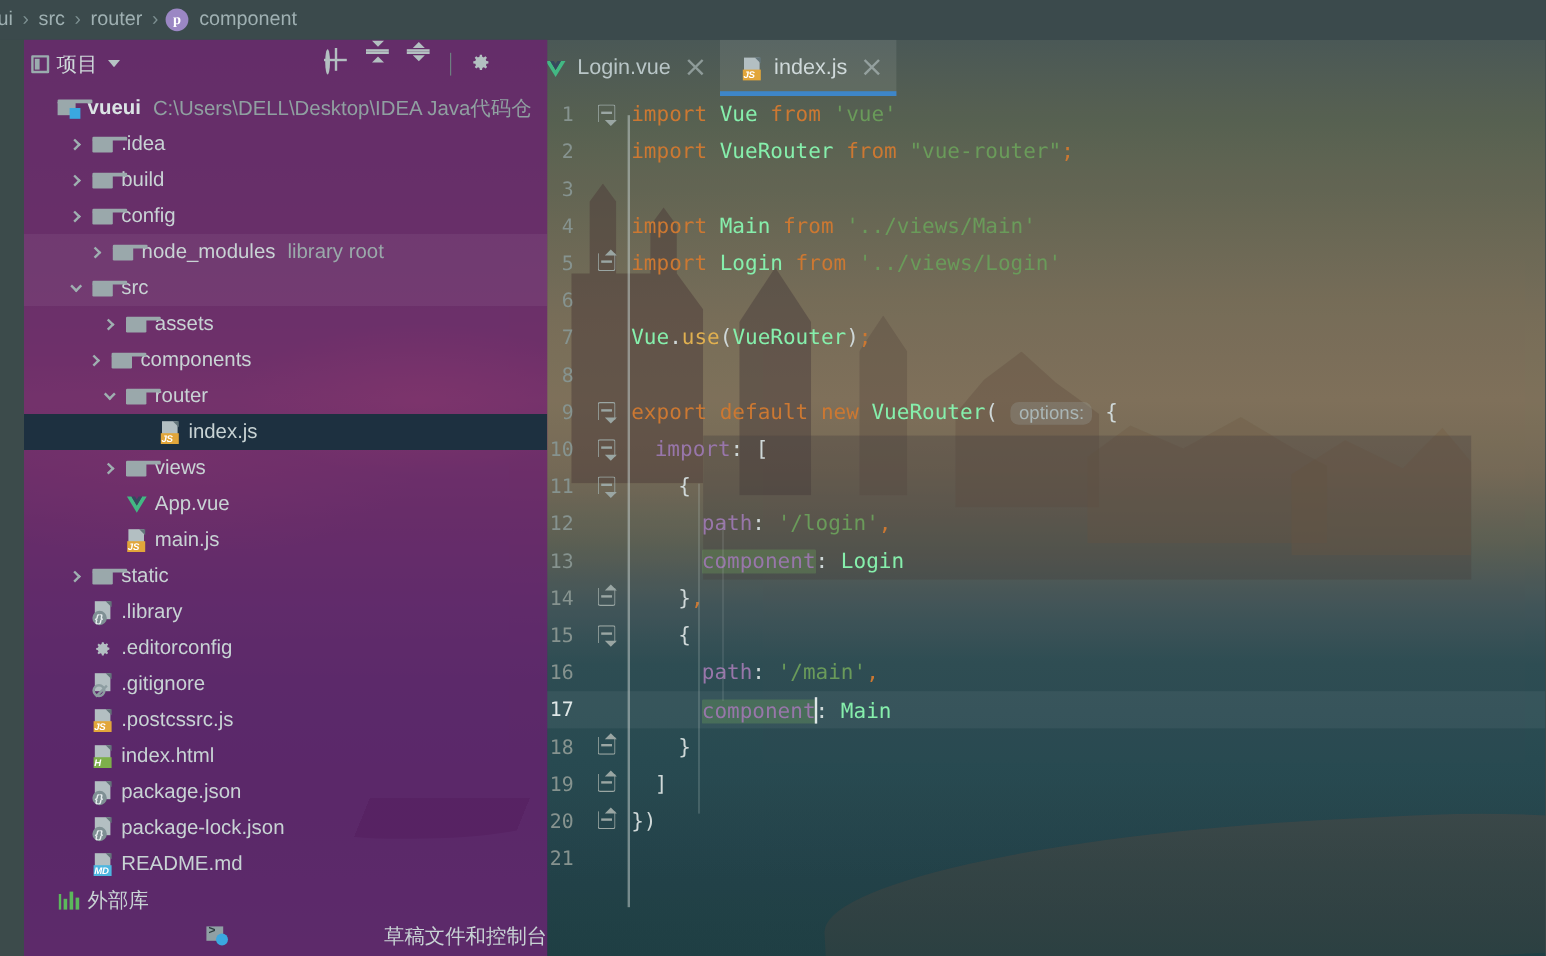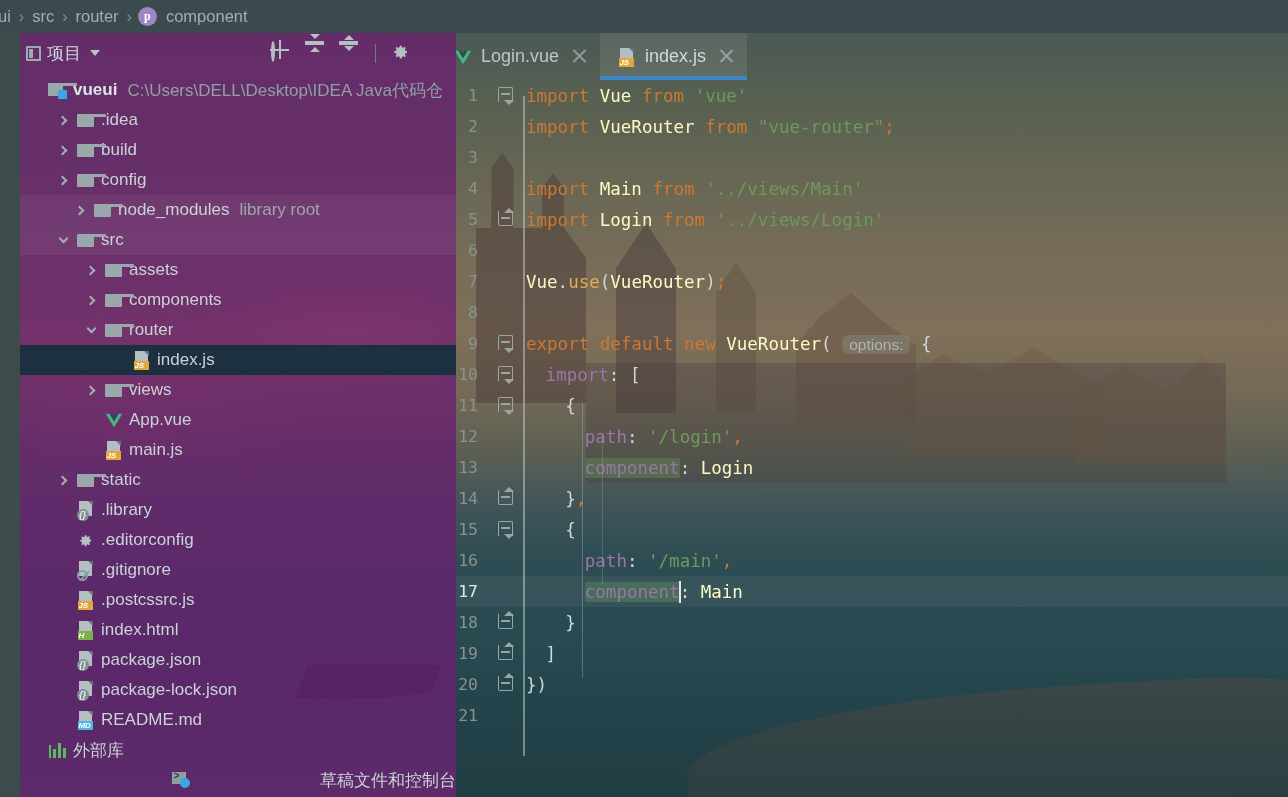--- a/index.html
+++ b/index.html
@@ -335,21 +335,21 @@
   }
   #indent-guide-2 {
     position: absolute; left: 602px; top: 434px; width: 1.4px; height: 150px;
     background: rgba(190,200,198,0.22); z-index: 6; pointer-events: none;
   }
 
   .code-text { white-space: pre; letter-spacing: 0px; }
 
   
   .t-kw   { color: #cc7832; }          
-  .t-id   { color: #fef9c3; }          
+  .t-id   { color: #86efac; }          
   .t-str  { color: #6a9b5a; }          
   .t-punc { color: #cfd8d8; }          
   .t-semi { color: #cc7832; }          
   .t-prop { color: #9876aa; }          
   .t-fn   { color: #e0b050; }          
   .t-plain{ color: #c8d2d2; }
 
   .inlay {
     background: rgba(170,180,180,0.22); color: #aab6b6;
     border-radius: 7px; padding: 1px 7px; font-size: 15.5px;
@@ -490,21 +490,21 @@
             <i></i>
           </span>
           <span class="ticon">
             <span class="icon-folder">
               <i class="tab"></i>
               <i class="body"></i>
             </span>
           </span>
           <span class="tree-label">assets</span>
         </div>
-        <div class="tree-row" style="padding-left: 60px;">
+        <div class="tree-row" style="padding-left: 48px;">
           <span class="arrow right">
             <i></i>
           </span>
           <span class="ticon">
             <span class="icon-folder">
               <i class="tab"></i>
               <i class="body"></i>
             </span>
           </span>
           <span class="tree-label">components</span>

